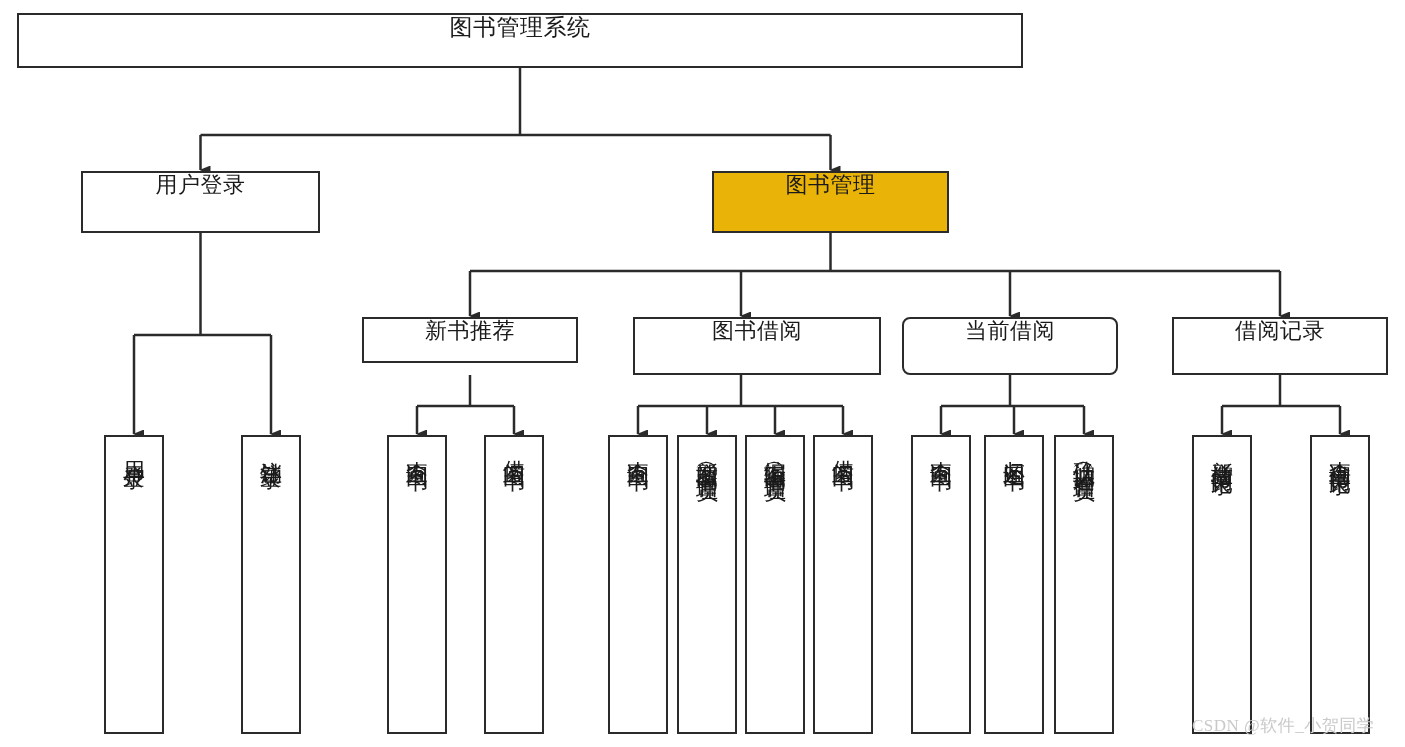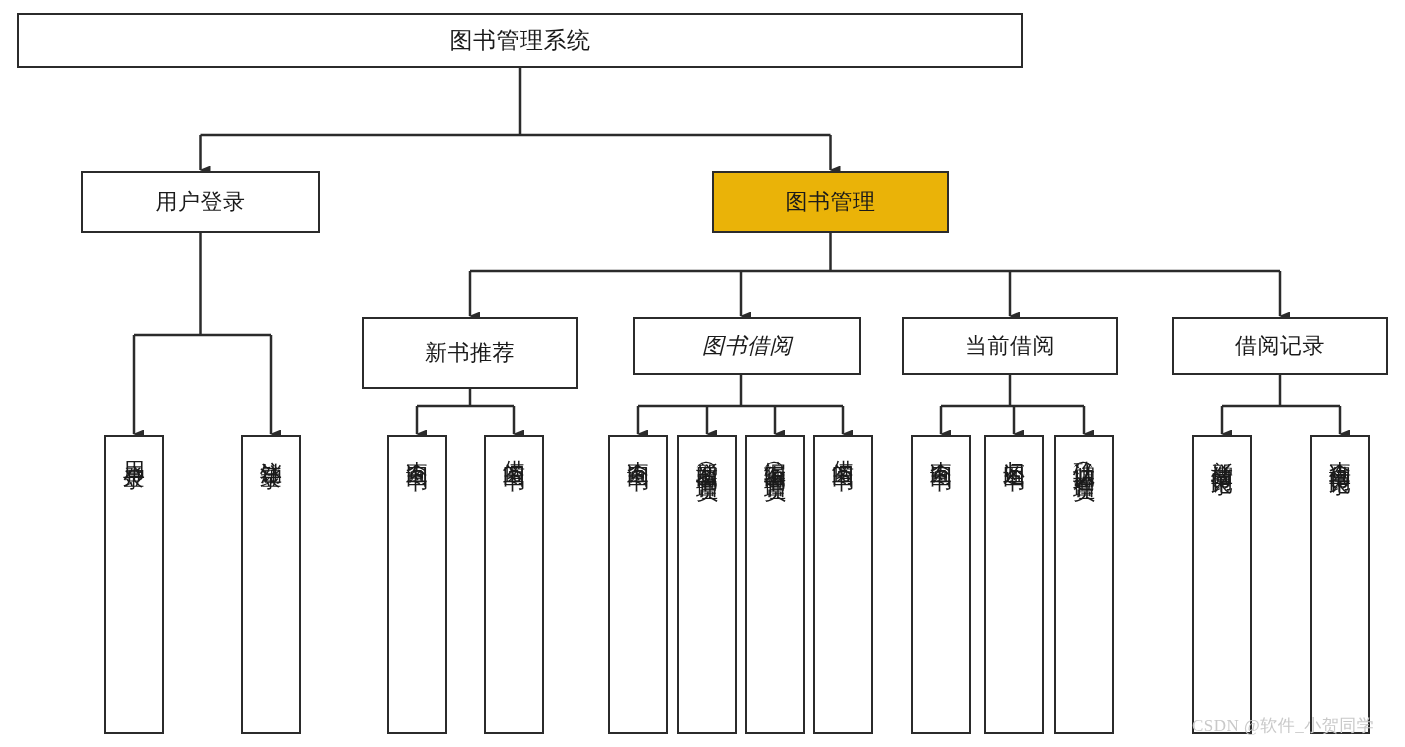--- a/index.html
+++ b/index.html
@@ -10,21 +10,21 @@
   }
   #diagram-root{position:relative;width:1405px;height:747px;background:#ffffff;}
   svg.edges{position:absolute;left:0;top:0;width:1405px;height:747px;}
 
   .node{
     position:absolute;
     box-sizing:border-box;
     background:#ffffff;
     border:2px solid #2b2b2b;
     display:flex;
-    align-items:center;
+    align-items:flex-start;
     justify-content:center;
     color:#1a1a1a;
   }
   .node .label{
     display:block;
     text-align:center;
     line-height:1.12;
     white-space:pre;
     letter-spacing:0.5px;
   }
@@ -102,27 +102,27 @@
   <div id="node-layer">
       <div class="node horiz root" style="left: 17px; top: 13px; width: 1006px; height: 55px; border-color: rgb(43, 43, 43); background: rgb(255, 255, 255); color: rgb(26, 26, 26);">
         <span class="label">图书管理系统</span>
       </div>
       <div class="node horiz" style="left: 81px; top: 171px; width: 239px; height: 62px; border-color: rgb(43, 43, 43); background: rgb(255, 255, 255); color: rgb(26, 26, 26);">
         <span class="label">用户登录</span>
       </div>
       <div class="node horiz" style="left: 712px; top: 171px; width: 237px; height: 62px; border-color: rgb(43, 43, 43); background: #eab308; color: rgb(26, 26, 26);">
         <span class="label">图书管理</span>
       </div>
-      <div class="node horiz" style="left: 362px; top: 317px; width: 216px; height: 72px; border-color: rgb(43, 43, 43); background: rgb(255, 255, 255); color: rgb(26, 26, 26);">
+      <div class="node horiz" style="left: 362px; top: 317px; width: 216px; height: 46px; border-color: rgb(43, 43, 43); background: rgb(255, 255, 255); color: rgb(26, 26, 26);">
         <span class="label">新书推荐</span>
       </div>
-      <div class="node horiz" style="left: 633px; top: 317px; width: 228px; height: 58px; border-color: rgb(43, 43, 43); background: rgb(255, 255, 255); color: rgb(26, 26, 26); font-style: italic;">
+      <div class="node horiz" style="left: 633px; top: 317px; width: 248px; height: 58px; border-color: rgb(43, 43, 43); background: rgb(255, 255, 255); color: rgb(26, 26, 26);">
         <span class="label">图书借阅</span>
       </div>
-      <div class="node horiz" style="left: 902px; top: 317px; width: 216px; height: 58px; border-color: rgb(43, 43, 43); background: rgb(255, 255, 255); color: rgb(26, 26, 26);">
+      <div class="node horiz" style="left: 902px; top: 317px; width: 216px; height: 58px; border-color: rgb(43, 43, 43); background: rgb(255, 255, 255); color: rgb(26, 26, 26); border-radius: 8px;">
         <span class="label">当前借阅</span>
       </div>
       <div class="node horiz" style="left: 1172px; top: 317px; width: 216px; height: 58px; border-color: rgb(43, 43, 43); background: rgb(255, 255, 255); color: rgb(26, 26, 26); font-family: Liberation Serif, serif;">
         <span class="label">借阅记录</span>
       </div>
       <div class="node vert" style="left: 104px; top: 435px; width: 60px; height: 299px; border-color: rgb(43, 43, 43); background: rgb(255, 255, 255); color: rgb(26, 26, 26);">
         <span class="label">用户登录</span>
       </div>
       <div class="node vert" style="left: 241px; top: 435px; width: 60px; height: 299px; border-color: rgb(43, 43, 43); background: rgb(255, 255, 255); color: rgb(26, 26, 26);">
         <span class="label">注销登录</span>

